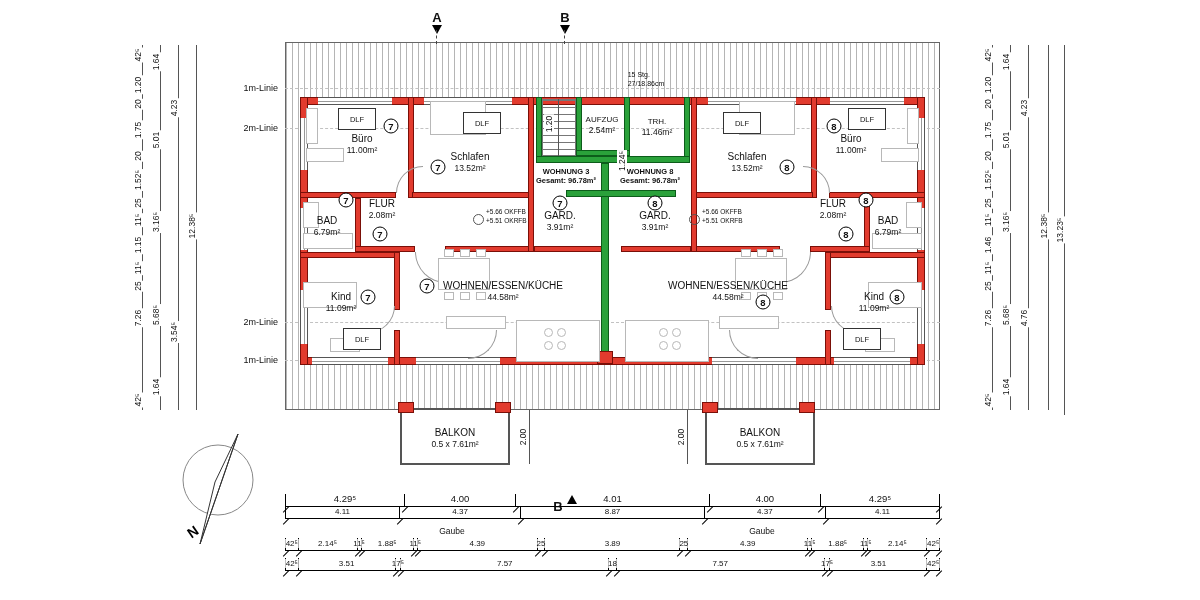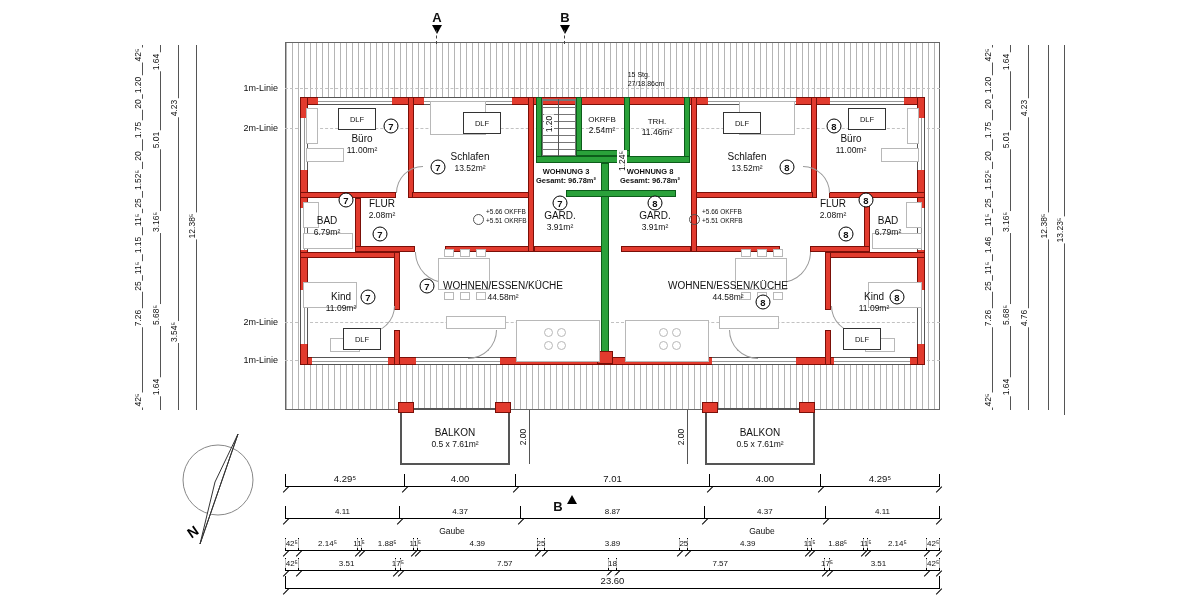--- a/index.html
+++ b/index.html
@@ -243,21 +243,21 @@
   <div class="tc rm" style="left:655px;top:221px">
       <span>GARD.</span>
       <span class="a">3.91m²</span>
     </div>
   <div class="tc sm" style="left:650px;top:176px">
       <span>WOHNUNG 8</span>
       <span>Gesamt: 96.78m²</span>
     </div>
 
   <div class="tc rm" style="left:602px;top:125px">
-      <span style="font-size:8px">OKRFB</span>
+      <span style="font-size:8px">AUFZUG</span>
       <span class="a">2.54m²</span>
     </div>
   <div class="tc rm" style="left:657px;top:127px">
       <span style="font-size:8px">TRH.</span>
       <span class="a">11.46m²</span>
     </div>
   <div class="tc tiny" style="left:646px;top:79px;text-align:left">
       <span>15 Stg.</span>
       <span>27/18.86cm</span>
     </div>
@@ -376,29 +376,29 @@
   <div class="vd" style="left:1006px;top:62px">1.64</div>
   <div class="vd" style="left:1006px;top:140px">5.01</div>
   <div class="vd" style="left:1006px;top:222px">3.16⁵</div>
   <div class="vd" style="left:1006px;top:315px">5.68⁵</div>
   <div class="vd" style="left:1006px;top:387px">1.64</div>
   <div class="vd" style="left:1024px;top:108px">4.23</div>
   <div class="vd" style="left:1024px;top:318px">4.76</div>
   <div class="vd" style="left:1044px;top:226px">12.38⁵</div>
   <div class="vd" style="left:1060px;top:230px">13.23⁵</div>
 
-  <div class="drow big" style="top:474px">
+  <div class="drow big" style="top:494px">
     <div class="ds" style="flex:4.295">
         <span class="dl">4.29⁵</span>
       </div>
     <div class="ds" style="flex:4">
         <span class="dl">4.00</span>
       </div>
     <div class="ds" style="flex:7.01">
-        <span class="dl">7.01</span>
+        <span class="dl">4.01</span>
       </div>
     <div class="ds" style="flex:4">
         <span class="dl">4.00</span>
       </div>
     <div class="ds" style="flex:4.295">
         <span class="dl">4.29⁵</span>
       </div>
   </div>
   <div class="drow" style="top:506px">
     <div class="ds" style="flex:4.11">
@@ -488,19 +488,14 @@
     <div class="ds" style="flex:0.175">
         <span class="dl">17⁵</span>
       </div>
     <div class="ds" style="flex:3.51">
         <span class="dl">3.51</span>
       </div>
     <div class="ds" style="flex:0.425">
         <span class="dl">42⁵</span>
       </div>
   </div>
-  <div class="drow big" style="top:576px">
-    <div class="ds" style="flex:1">
-        <span class="dl">23.60</span>
-      </div>
-  </div>
 
 </div>
 
 </body></html>

